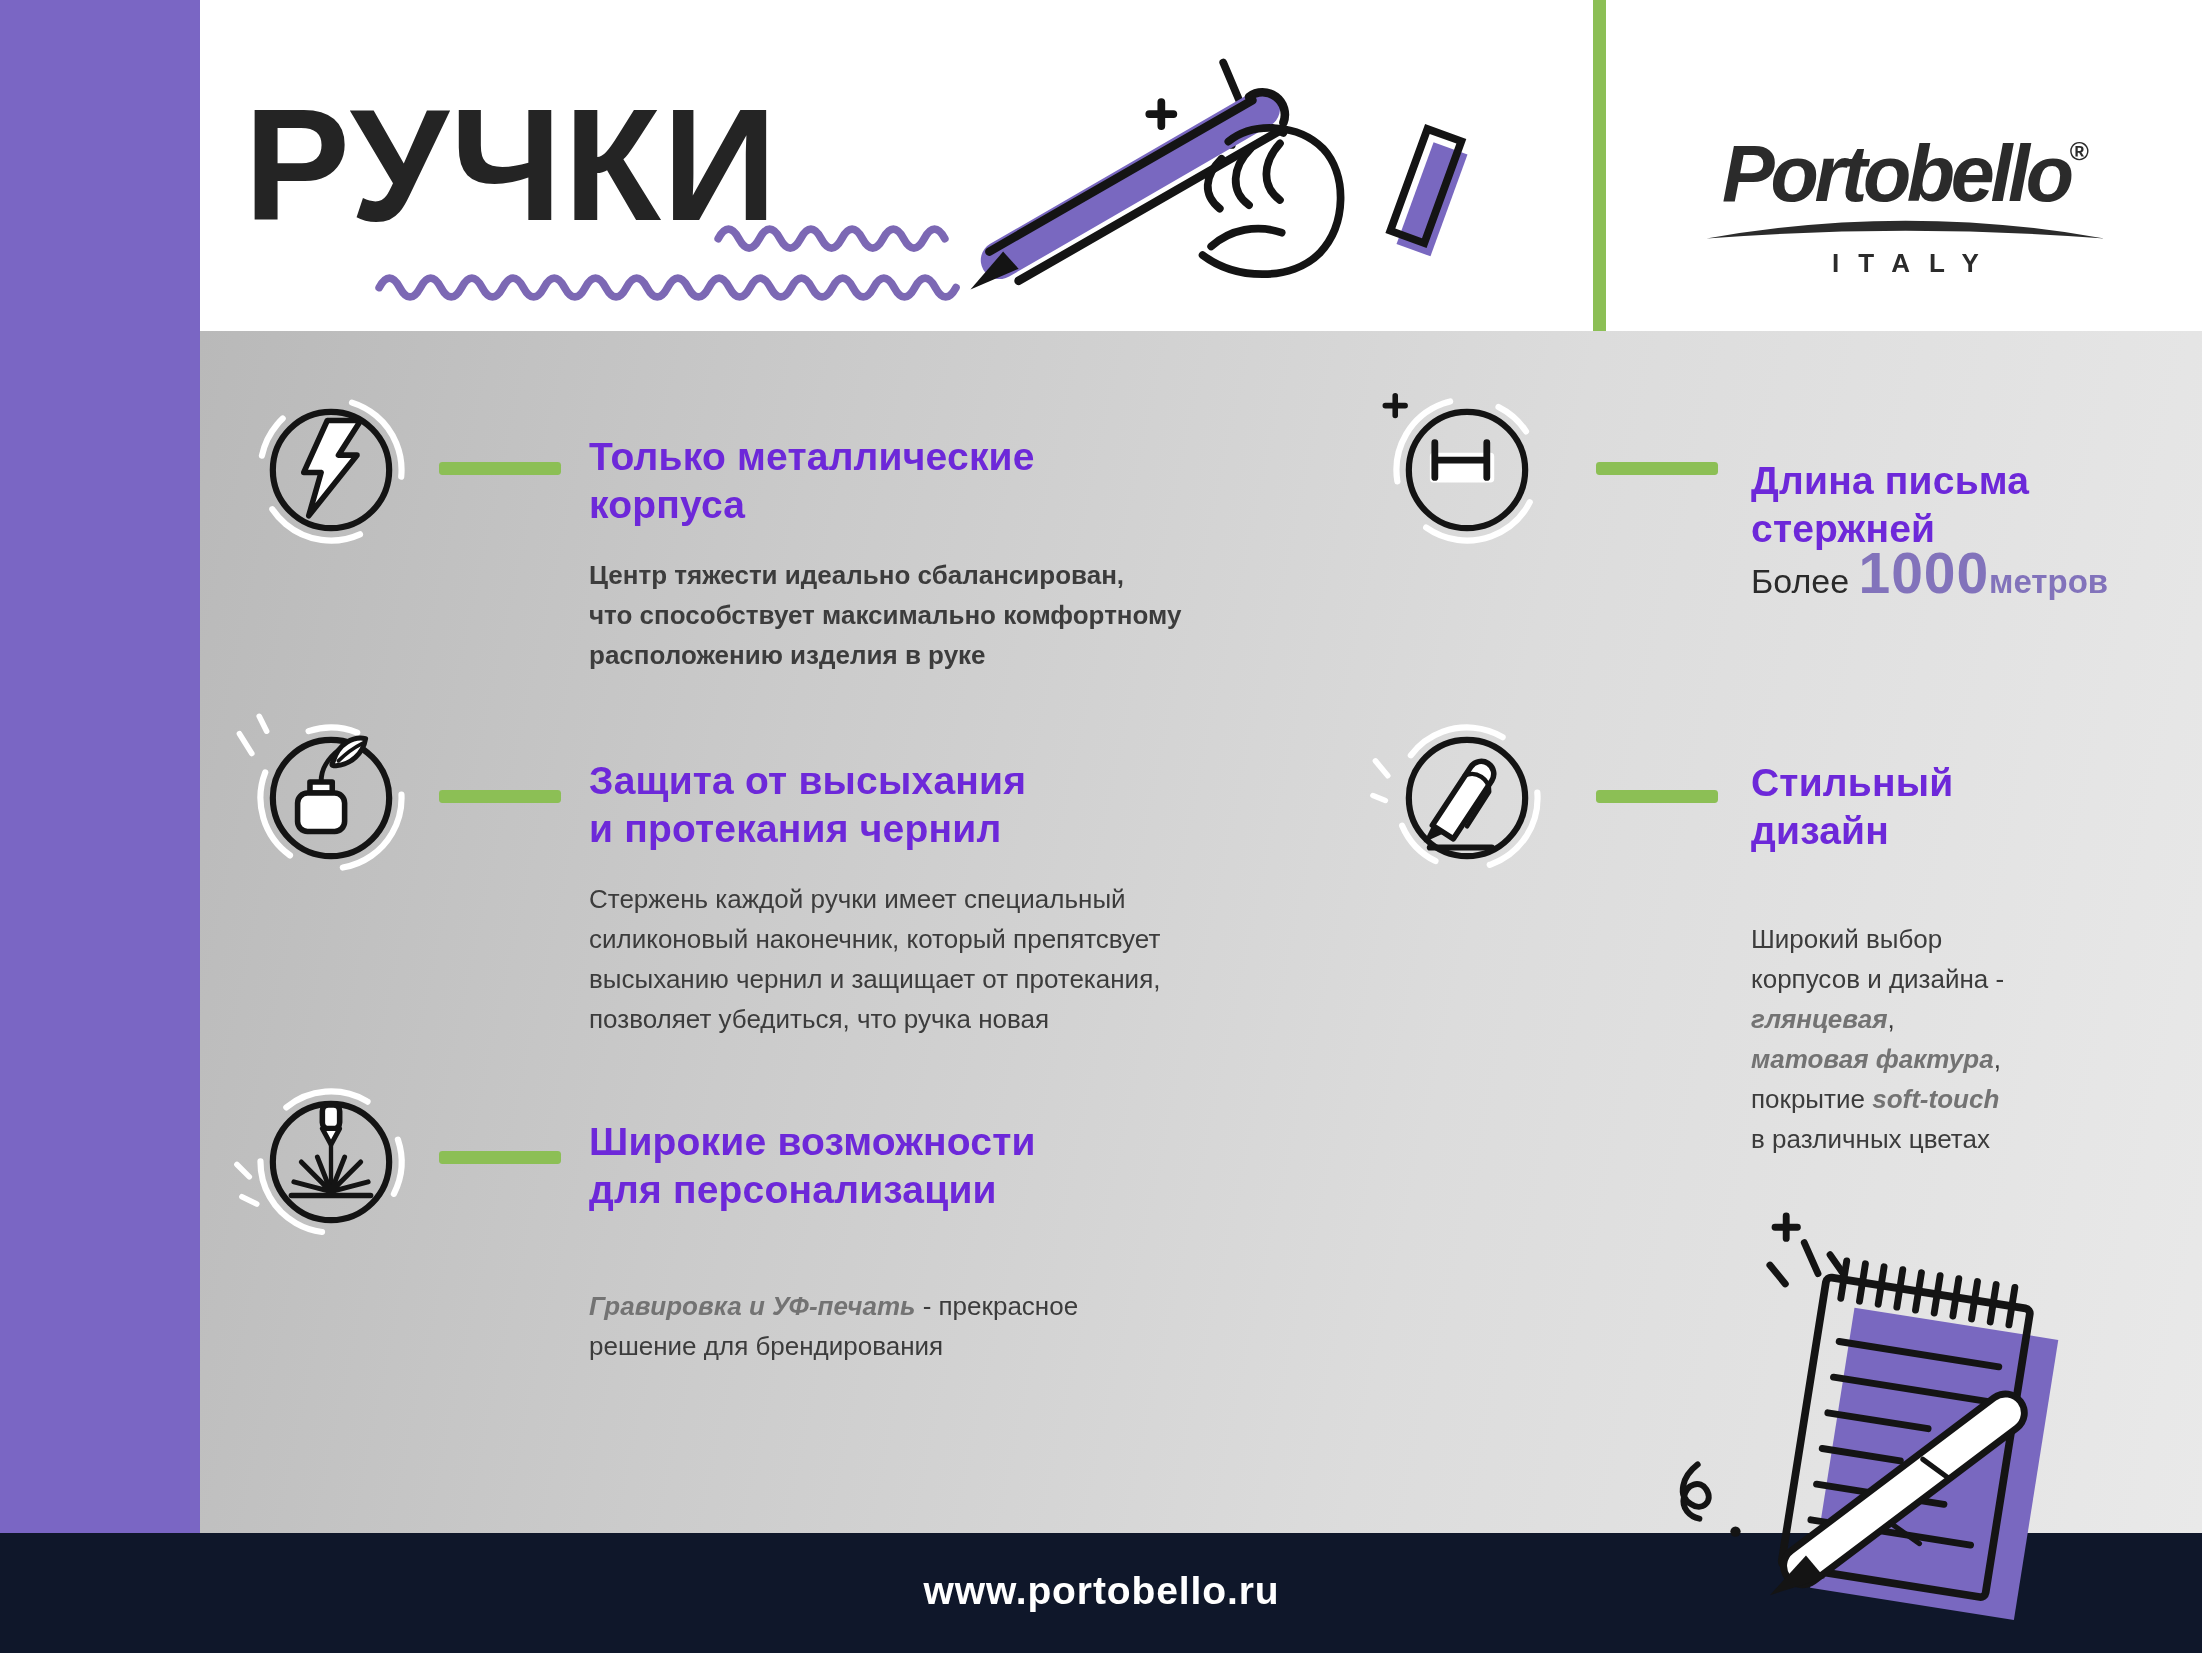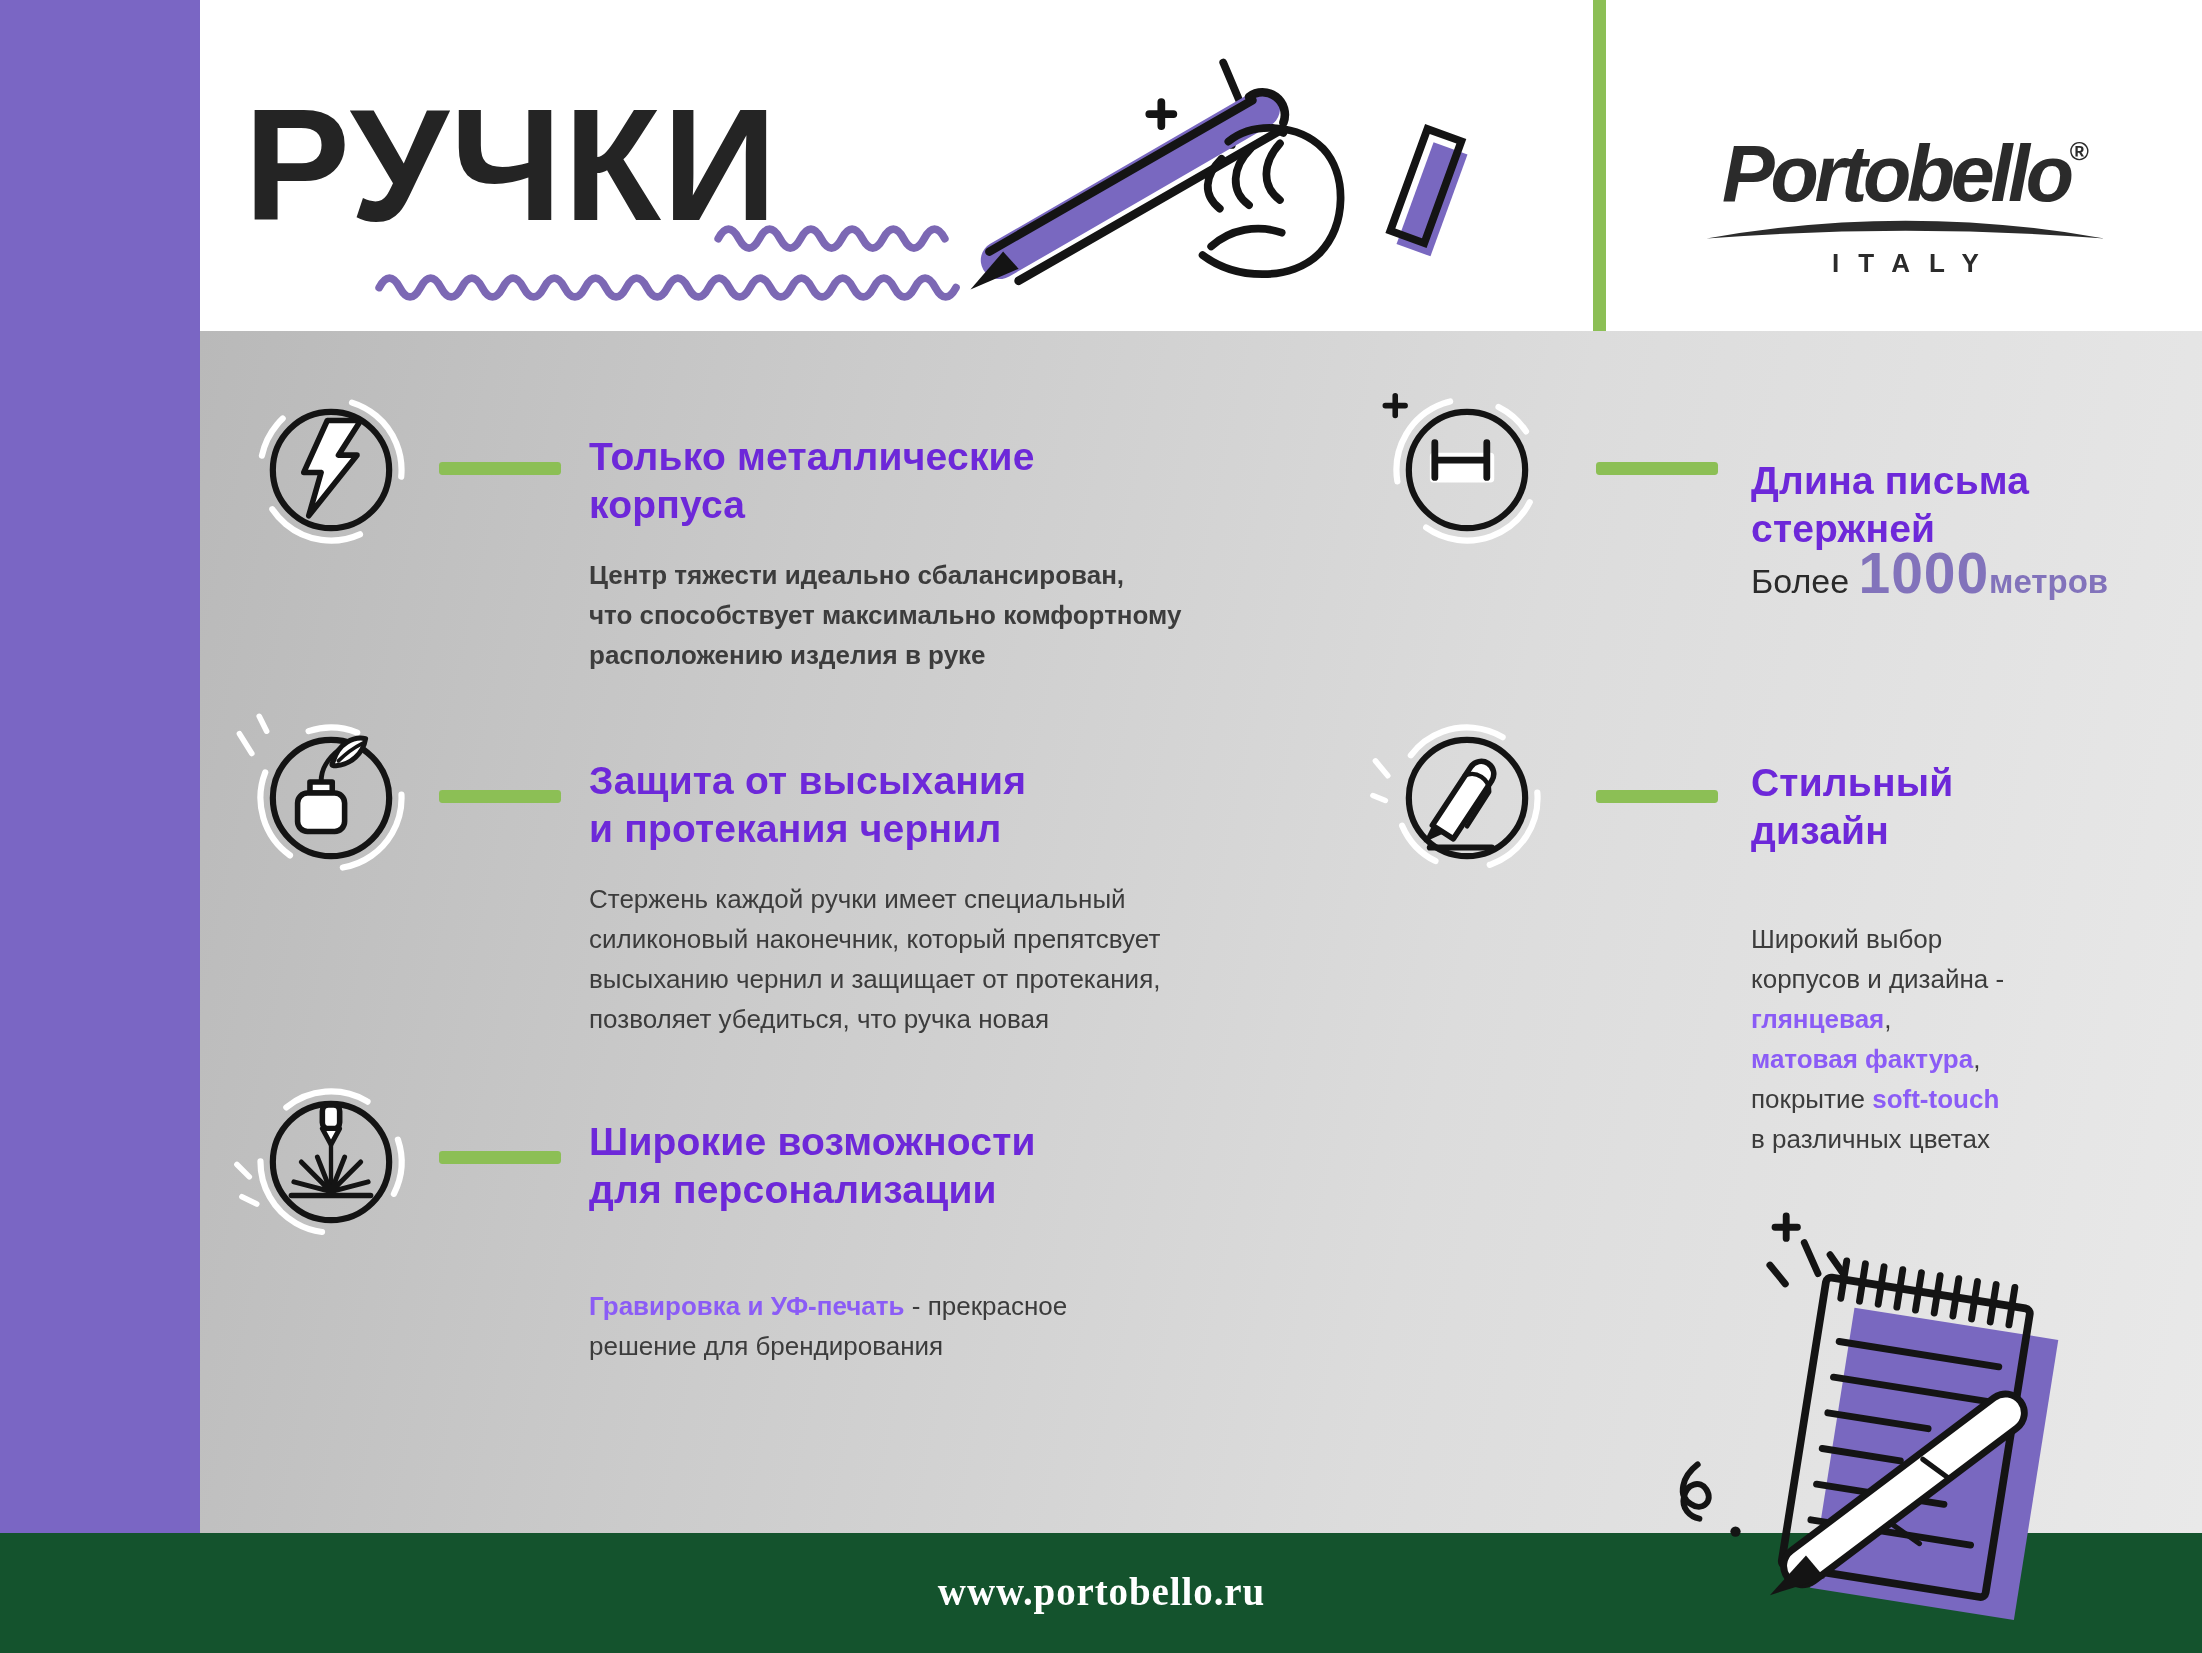--- a/index.html
+++ b/index.html
@@ -23,29 +23,29 @@
   #brand-name{font-size:79px;font-weight:bold;font-style:italic;letter-spacing:-4.3px;line-height:1.1;margin-top:29px;}
   #brand-reg{font-size:26px;font-style:normal;vertical-align:41px;letter-spacing:0;}
   #brand-swoosh{display:block;margin:-5.2px auto 0 auto;}
   #brand-country{font-size:26px;font-weight:bold;letter-spacing:19px;padding-left:19px;margin-top:1.7px;}
 
   
   #content{left:200px;top:331px;width:2003px;height:1202px;
     background:linear-gradient(102deg,#b9b9b9 0%,#cbcbcb 30%,#dcdcdc 62%,#e9e9e9 100%);}
 
   
-  #footer{left:0;top:1533px;width:2203px;height:120px;background:#14532d;
-    display:flex;justify-content:center;align-items:flex-start;z-index:3;font-family:Liberation Serif, serif;}
+  #footer{left:0;top:1533px;width:2203px;height:120px;background:#0f172a;
+    display:flex;justify-content:center;align-items:flex-start;z-index:3;}
   #footer-url{margin-top:36px;font-size:39px;font-weight:bold;color:#ffffff;letter-spacing:0.9px;}
 
   
   .feat-title{font-size:39px;line-height:48px;font-weight:800;color:#6d28d9;
     white-space:pre-line;letter-spacing:0.2px;}
   .feat-body{font-size:26px;line-height:40px;color:#3c3c3c;white-space:pre-line;}
-  .purple-b{color:#8b5cf6;font-weight:bold;}
+  .purple-b{color:#737373;font-weight:bold;font-style:italic;}
   .dash{width:122px;height:13px;background:#8CBF55;border-radius:3.4px;}
 
   .stat{font-size:34px;color:#2a2a2a;white-space:nowrap;}
   .stat-num{font-size:57px;font-weight:800;color:#8273BB;letter-spacing:0.9px;}
   .stat-unit{font-size:33px;font-weight:800;color:#8273BB;}
 
   svg{overflow:visible;}
   .ink{stroke:#141414;fill:none;stroke-linecap:round;stroke-linejoin:round;}
 </style>
 </head>

